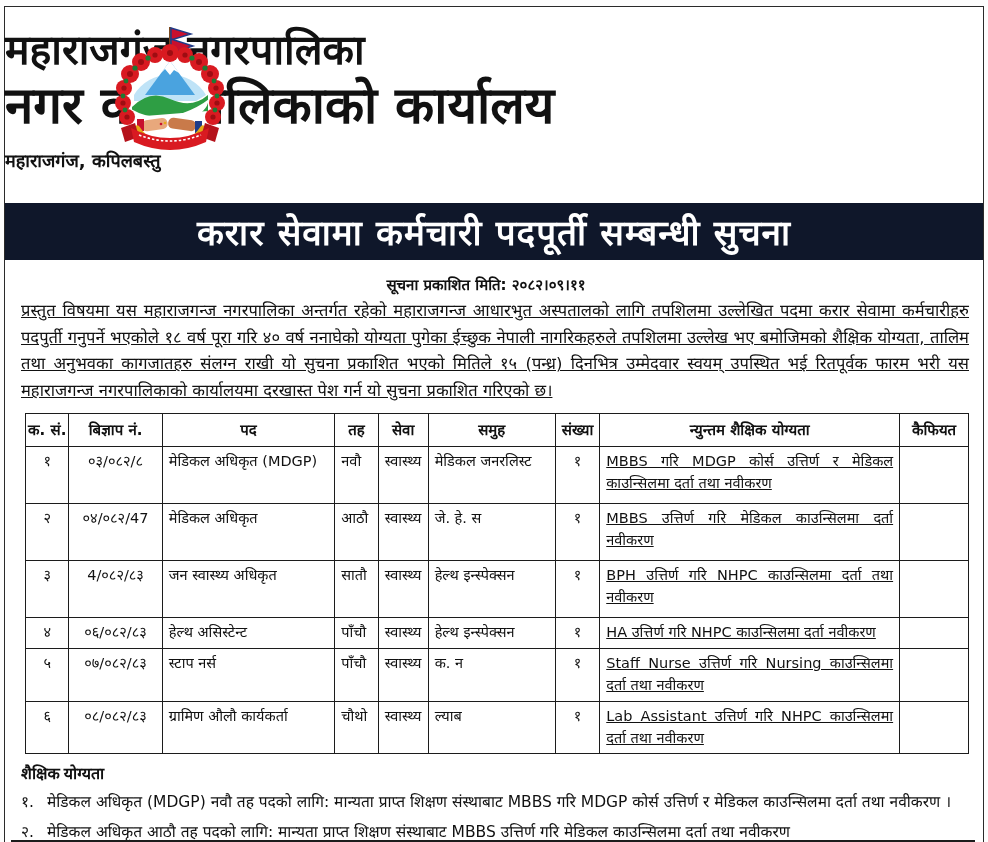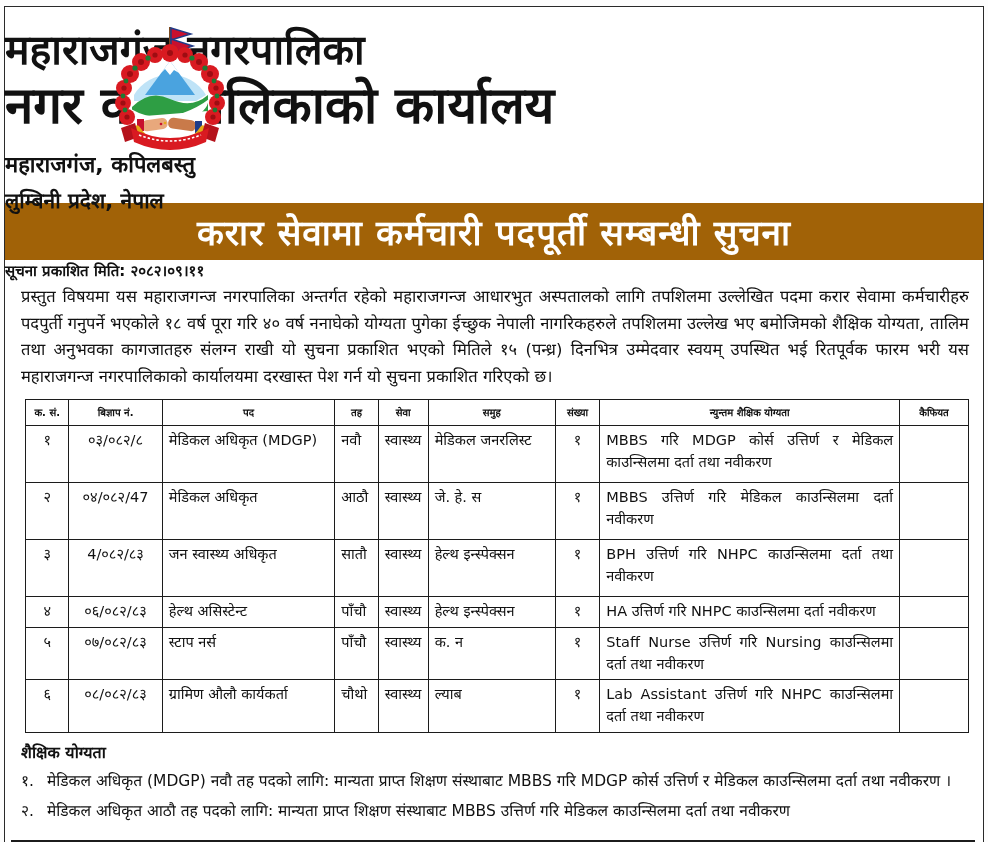--- a/index.html
+++ b/index.html
@@ -11,57 +11,58 @@
   .page{
     position:absolute;left:4px;top:6px;right:4px;bottom:-2px;
     border:1.6px solid #2a2a2a;border-bottom:none;background:#fff;
   }
   
   .header{position:relative;height:196px;}
   .emblem{position:absolute;left:98px;top:18px;width:134px;height:140px;}
   .header-text{text-align:left;padding-top:20px;}
   .org-line1{font-size:41px;font-weight:800;letter-spacing:0px;line-height:1.15;}
   .org-line2{font-size:51px;font-weight:800;line-height:1.25;}
-  .addr1{font-size:22px;font-weight:700;margin-top:10px;}
+  .addr1{font-size:18px;font-weight:700;margin-top:10px;}
   .addr2{font-size:21px;font-weight:700;margin-top:8px;}
   
   .banner{
-    background:#a16207;color:#fff;text-align:center;
+    background:#0f172a;color:#fff;text-align:center;
     height:57px;display:flex;align-items:center;justify-content:center;
   }
   .banner-title{font-size:35px;font-weight:800;letter-spacing:1px;}
   
   .pub-date{
-    text-align:left;font-weight:700;font-size:15px;
-    padding:0 16px 2px 0;
+    text-align:center;font-weight:700;font-size:15px;
+    padding:14px 16px 2px 0;
   }
   
   .intro{
     padding:2px 14px 4px 16px;font-size:16.5px;line-height:1.62;
     text-align:justify;
+    text-decoration:underline;
   }
   
   table.vacancy{
     border-collapse:collapse;margin:4px 14px 0 20px;
     width:calc(100% - 34px);table-layout:fixed;
   }
   table.vacancy th,table.vacancy td{
     border:1.6px solid #1c1c1c;vertical-align:top;
     padding:4px 6px;font-size:14.5px;line-height:1.5;
     overflow:hidden;
   }
-  table.vacancy th{font-weight:700;text-align:center;padding:5px 2px;font-size:10px;}
+  table.vacancy th{font-weight:700;text-align:center;padding:5px 2px;font-size:15px;}
   td.c-sn,td.c-adno,td.c-count{text-align:center;}
-  td.c-qual{text-align:justify;}
+  td.c-qual{text-align:justify;text-decoration:underline;}
   tr.r-tall td{height:48px;}
   tr.r-short td{height:22px;}
   tr.r-mid td{height:40px;}
   
   .qual-section{padding:8px 14px 0 16px;}
-  .qual-heading{font-weight:700;font-size:16px;margin-bottom:8px;}
+  .qual-heading{font-weight:700;font-size:16px;margin-bottom:8px;font-family:Liberation Serif, serif;}
   .q-item{display:flex;font-size:15.5px;line-height:1.35;margin-bottom:9px;}
   .q-num{width:26px;flex:0 0 26px;text-align:left;}
   .q-body{flex:1;}
   .q-bold{font-weight:400;}
   
   .cut-strip{
     position:absolute;left:6px;right:8px;bottom:0;height:4px;background:#1c1c1c;
   }
 </style>
 </head>
@@ -151,21 +152,20 @@
         <polygon points="116,103 102,98 98,112 112,117" fill="#b5121b"></polygon>
         <path d="M28 103 q39 20 78 0 l-3 14 q-36 16 -72 0z" fill="#d91a21"></path>
         <path d="M36 110 q31 12 62 0" fill="none" stroke="#ffffff" stroke-width="1.6" stroke-dasharray="2.5 2"></path>
       </g>
     </svg>
 
     <div class="header-text">
       <div class="org-line1">महाराजगंज नगरपालिका</div>
       <div class="org-line2">नगर कार्यपालिकाको कार्यालय</div>
       <div class="addr1">महाराजगंज, कपिलबस्तु</div>
-      <div class="addr2">लुम्बिनी प्रदेश, नेपाल</div>
     </div>
   </div>
 
   <div class="banner">
     <span class="banner-title">करार सेवामा कर्मचारी पदपूर्ती सम्बन्धी सुचना</span>
   </div>
 
   <div class="pub-date">सूचना प्रकाशित मिति: २०८२।०९।११</div>
 
   <div class="intro">प्रस्तुत विषयमा यस महाराजगन्ज नगरपालिका अन्तर्गत रहेको महाराजगन्ज आधारभुत अस्पतालको लागि तपशिलमा उल्लेखित पदमा करार सेवामा कर्मचारीहरु पदपुर्ती गनुपर्ने भएकोले १८ वर्ष पूरा गरि ४० वर्ष ननाघेको योग्यता पुगेका ईच्छुक नेपाली नागरिकहरुले तपशिलमा उल्लेख भए बमोजिमको शैक्षिक योग्यता, तालिम तथा अनुभवका कागजातहरु संलग्न राखी यो सुचना प्रकाशित भएको मितिले १५ (पन्ध्र) दिनभित्र उम्मेदवार स्वयम् उपस्थित भई रितपूर्वक फारम भरी यस महाराजगन्ज नगरपालिकाको कार्यालयमा दरखास्त पेश गर्न यो सुचना प्रकाशित गरिएको छ।</div>

